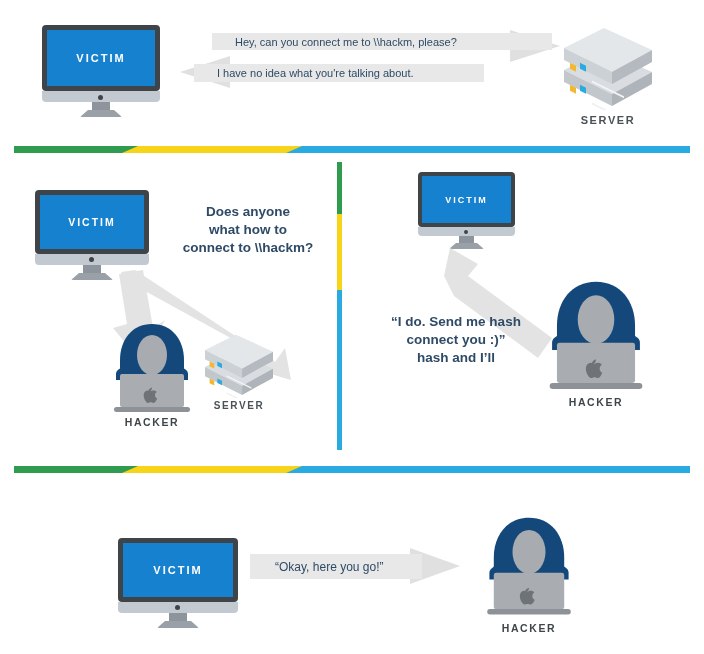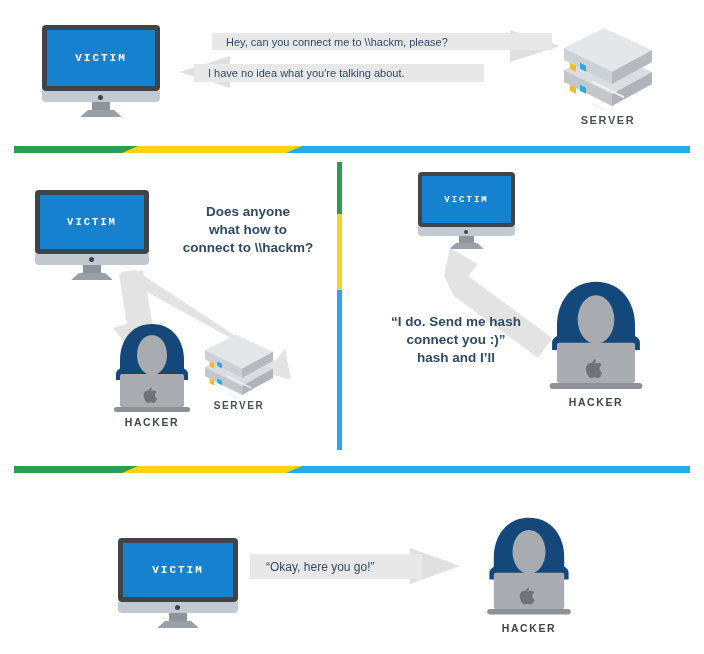--- a/index.html
+++ b/index.html
@@ -54,21 +54,21 @@
     position: absolute;
     background: #1581cf;
     display: flex;
     align-items: center;
     justify-content: center;
   }
   .monitor .screen-label {
     color: #ffffff;
     font-weight: bold;
     letter-spacing: 2px;
-    font-family: Liberation Mono, monospace;
+    font-family: Liberation Sans, sans-serif;
   }
   .monitor .chinbar {
     position: absolute;
     background: #c3c9d1;
     border-radius: 0 0 4px 4px;
   }
   .monitor .chindot {
     position: absolute;
     background: #3e4448;
     border-radius: 50%;
@@ -116,20 +116,21 @@
     height: 100%;
   }
   .msgbar .txt {
     position: absolute;
     top: 0; height: 100%;
     display: flex; align-items: center;
     color: #2e4a66;
     font-size: 11px;
     font-family: "Liberation Sans", sans-serif;
     white-space: nowrap;
+    margin-left: 9px;
   }
 
   
   .textblock {
     position: absolute;
     color: #2e4a66;
     font-weight: bold;
     font-size: 13.5px;
     line-height: 18px;
     text-align: center;

